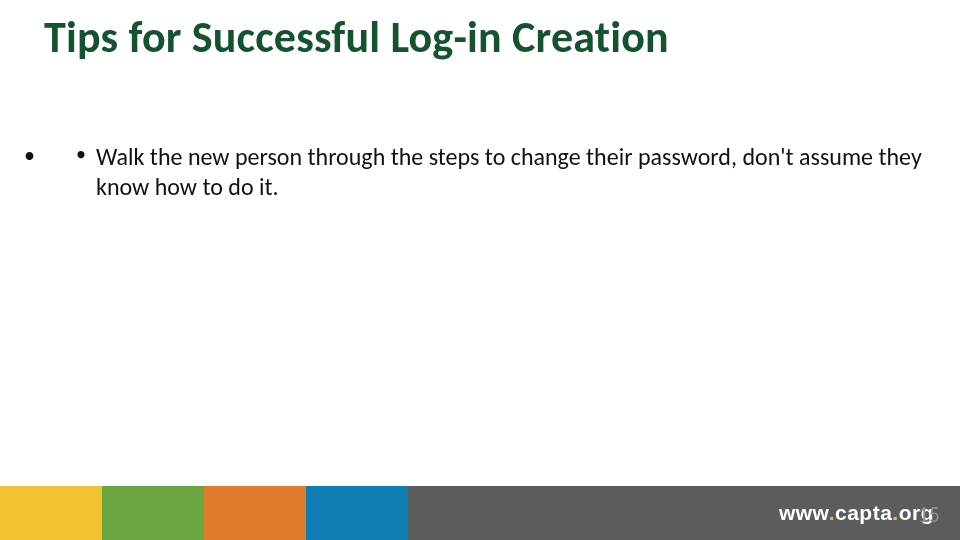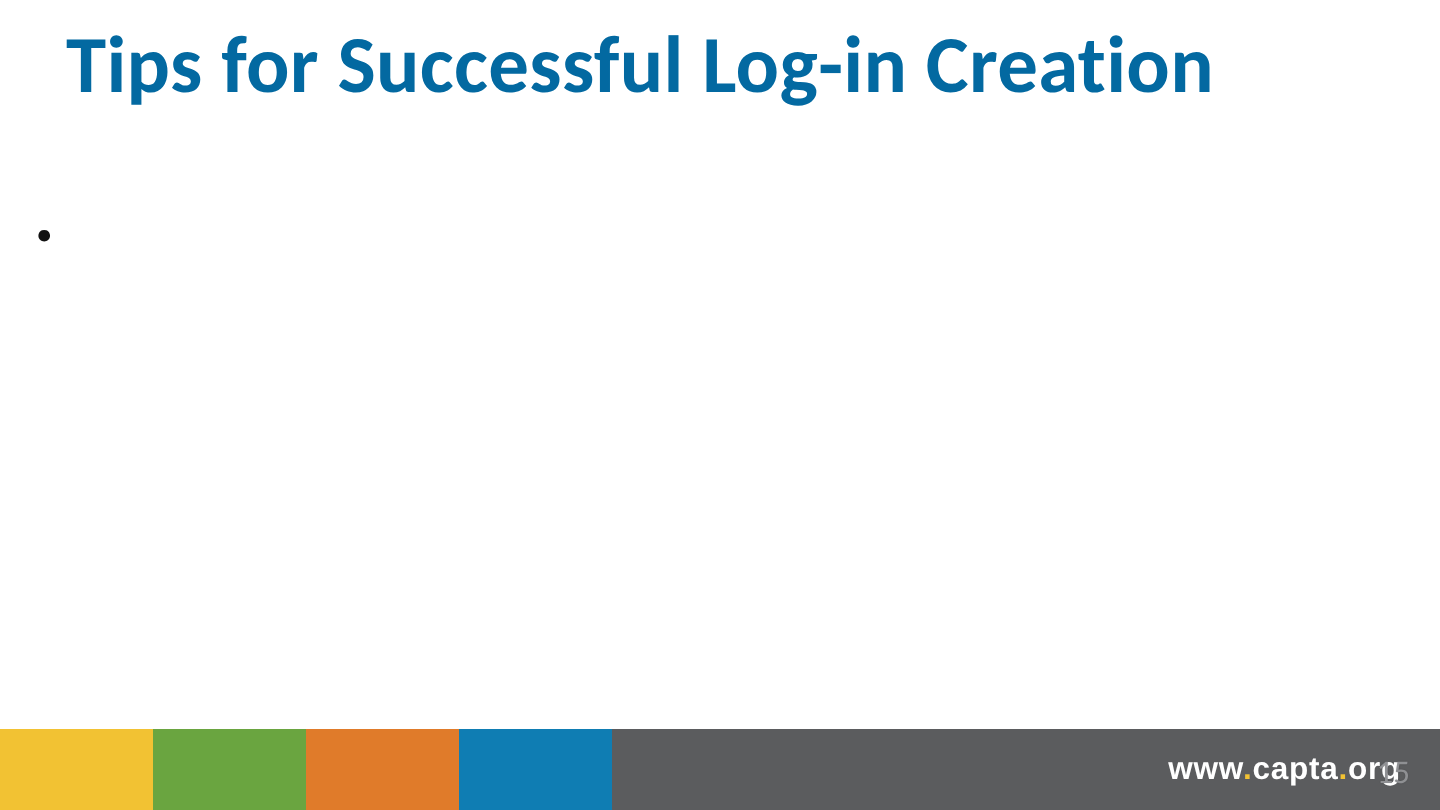--- a/index.html
+++ b/index.html
@@ -7,23 +7,23 @@
   .slide {
     position: relative;
     width: 960px;
     height: 540px;
     background: #fff;
   }
   .title {
     position: absolute;
     top: 10px;
     left: 44px;
-    font-size: 54px;
+    font-size: 44px;
     font-weight: 700;
-    color: #0369a1;
+    color: #14532d;
     letter-spacing: 0.2px;
   }
   .body {
     position: absolute;
     top: 108px;
     left: 20px;
     right: 20px;
     color: #111;
     font-size: 24px;
     line-height: 1.25;
@@ -102,20 +102,21 @@
 <body>
 
 <div class="slide">
 
   <h1 class="title">Tips for Successful Log-in Creation</h1>
 
   <div class="body">
     <ul class="outer">
       <li>
         <ul class="inner">
+          <li>Walk the new person through the steps to change their password, don't assume they know how to do it.</li>
         </ul>
       </li>
     </ul>
   </div>
 
   <div class="footer-stripes">
     <div class="stripe s1"></div>
     <div class="stripe s2"></div>
     <div class="stripe s3"></div>
     <div class="stripe s4"></div>

